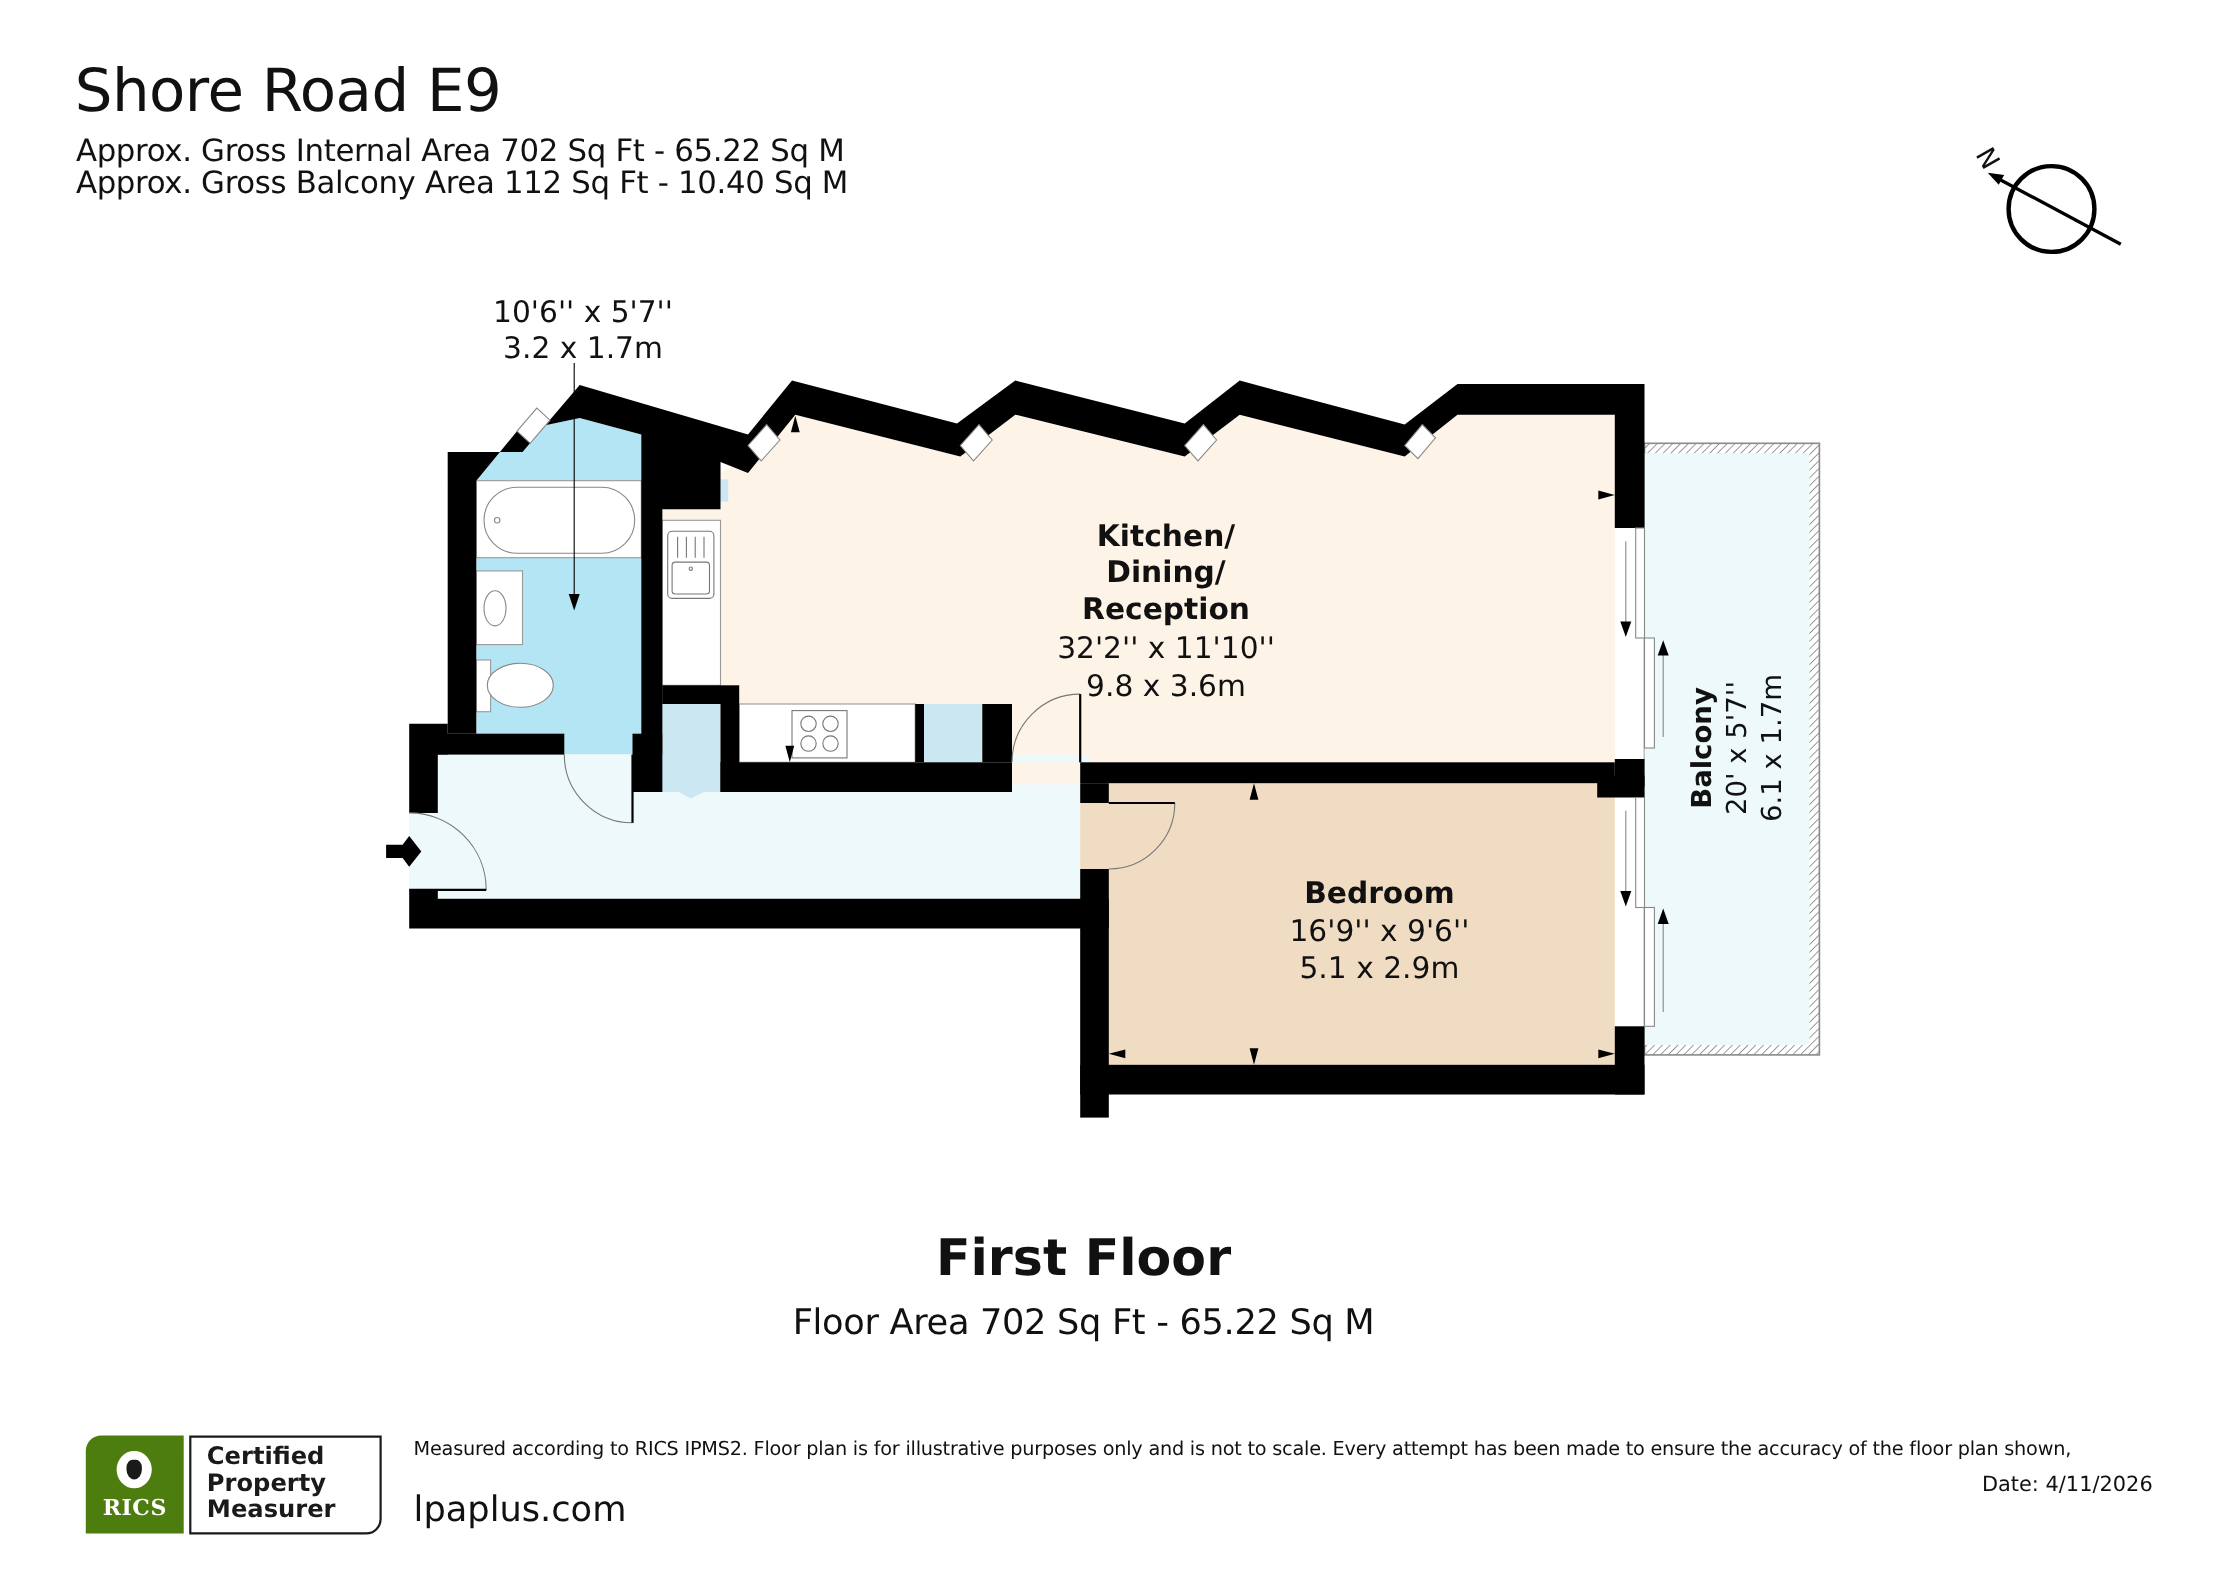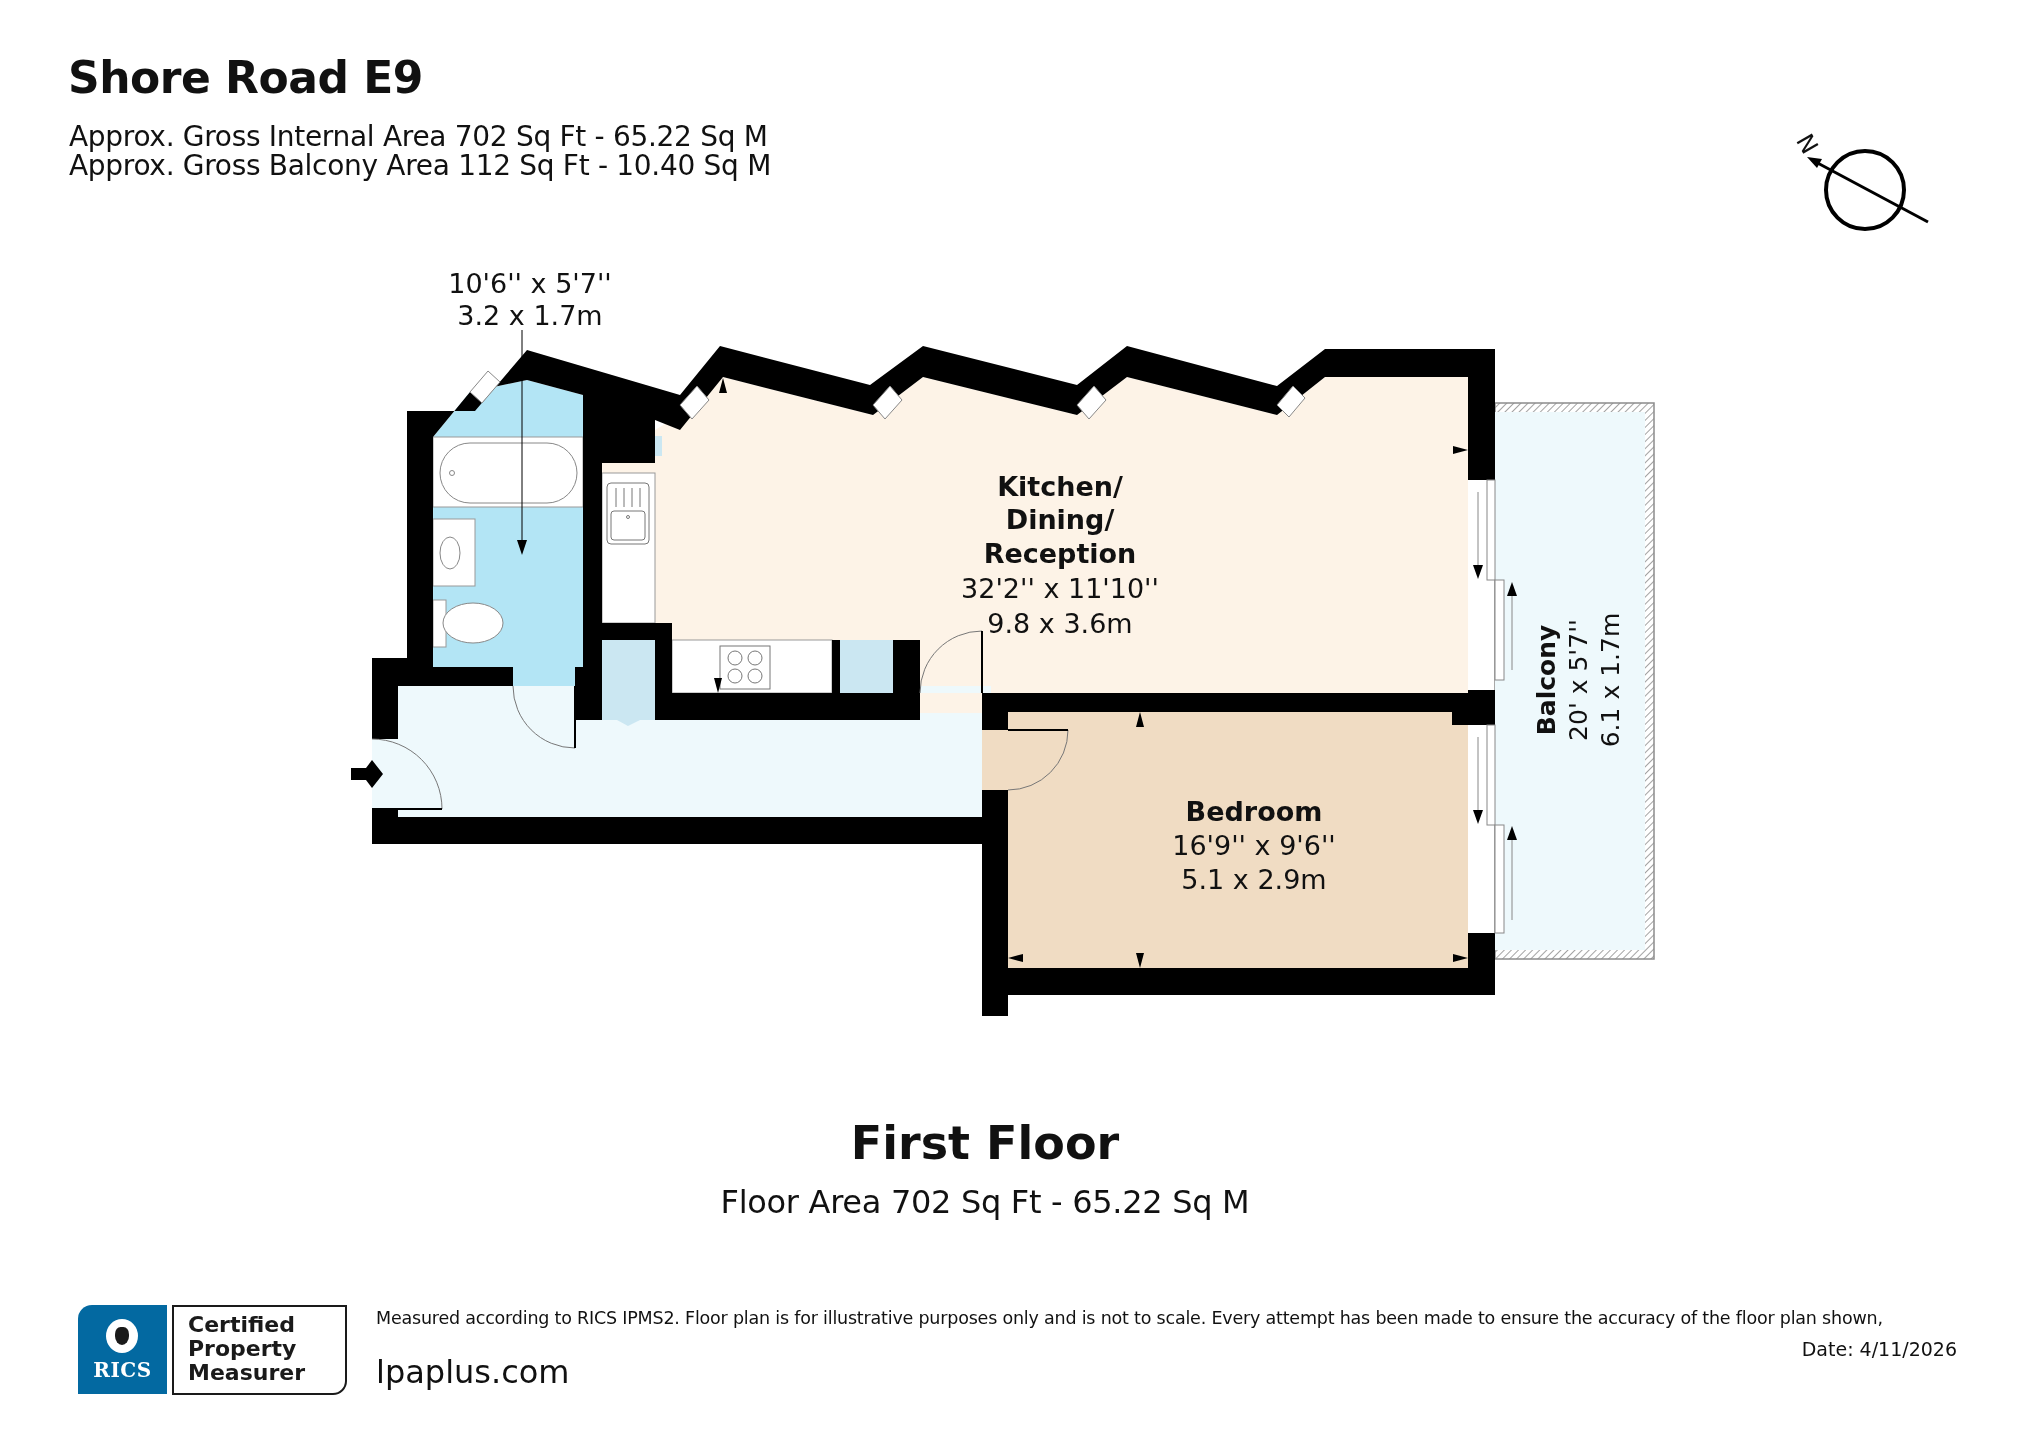--- a/index.html
+++ b/index.html
@@ -1,26 +1,26 @@
 <!DOCTYPE html>
 <html><head>
 <meta charset="utf-8">
 <style>
   html,body{margin:0;padding:0;background:#ffffff;}
   body{width:2025px;height:1432px;position:relative;overflow:hidden;font-family:"DejaVu Sans","Liberation Sans",sans-serif;color:#111;}
   .abs{position:absolute;}
-  .title{left:68px;top:56px;font-size:44px;font-weight:700;letter-spacing:-0.5px;line-height:1;}
+  .title{left:68px;top:56px;font-size:54px;font-weight:400;letter-spacing:-0.5px;line-height:1;}
   .sub{left:69px;font-size:28px;line-height:1;letter-spacing:-0.3px;}
   .sub1{top:123px;}
   .sub2{top:152px;}
   svg.plan{position:absolute;left:0;top:0;}
   .lbl{font-family:"DejaVu Sans","Liberation Sans",sans-serif;fill:#111;}
   .floor-title{left:0;width:1970px;text-align:center;top:1120px;font-size:46px;font-weight:bold;line-height:1;}
   .floor-area{left:0;width:1970px;text-align:center;top:1186px;font-size:32px;line-height:1;letter-spacing:-0.3px;}
-  .rics-box{left:78px;top:1305px;width:89px;height:89px;background:#0369a1;border-radius:14px 0 0 0;}
+  .rics-box{left:78px;top:1305px;width:89px;height:89px;background:#4d7c0f;border-radius:14px 0 0 0;}
   .rics-text{position:absolute;left:0;right:0;bottom:12px;text-align:center;color:#fff;font-weight:bold;font-family:"DejaVu Serif","Liberation Serif",serif;font-size:20px;letter-spacing:0.5px;}
   .rics-lion{position:absolute;left:28px;top:14px;width:32px;height:34px;border-radius:50%;background:#fff;}
   .rics-lion::after{content:"";position:absolute;left:9px;top:8px;width:14px;height:18px;background:#1a1a1a;border-radius:40% 40% 50% 50%;}
   .cert-box{left:172px;top:1305px;width:171px;height:86px;border:2px solid #1a1a1a;border-radius:0 0 14px 0;}
   .cert-text{position:absolute;left:14px;top:6px;font-weight:bold;font-size:22px;line-height:24px;color:#1a1a1a;}
   .disclaimer{left:376px;top:1308px;font-size:17.5px;line-height:21px;width:1600px;letter-spacing:-0.2px;}
   .site{left:376px;top:1356px;font-size:32px;line-height:1;}
   .date{right:68px;top:1320px;font-size:19px;line-height:1;margin-top:20px;}
 </style>
 </head>

